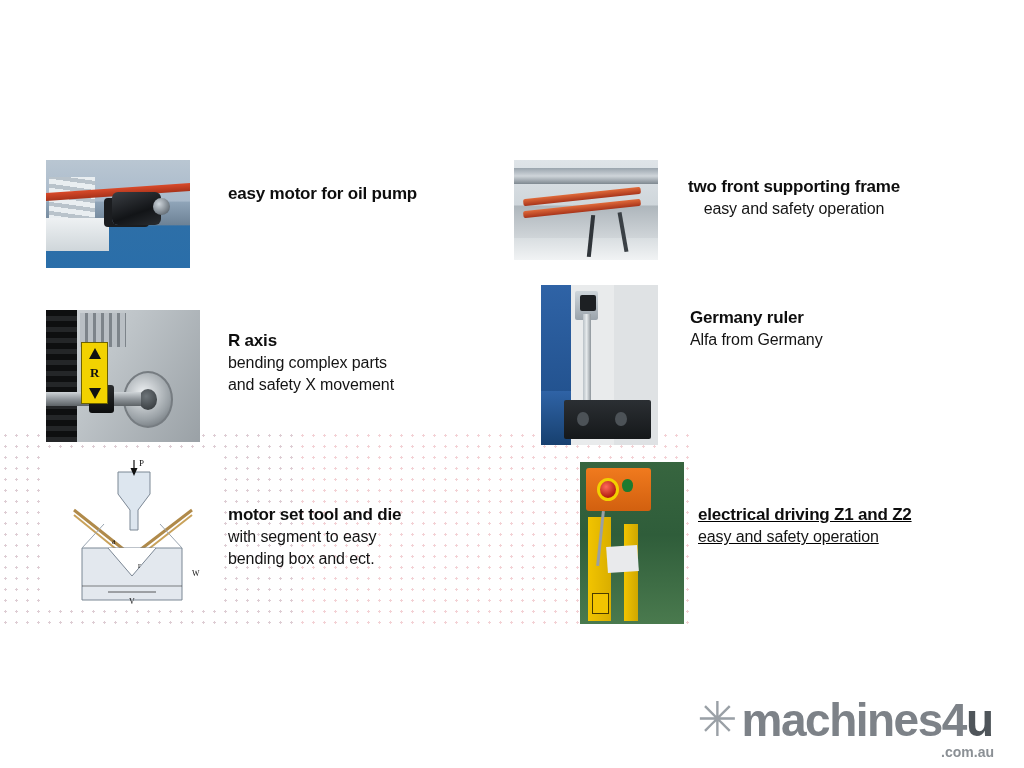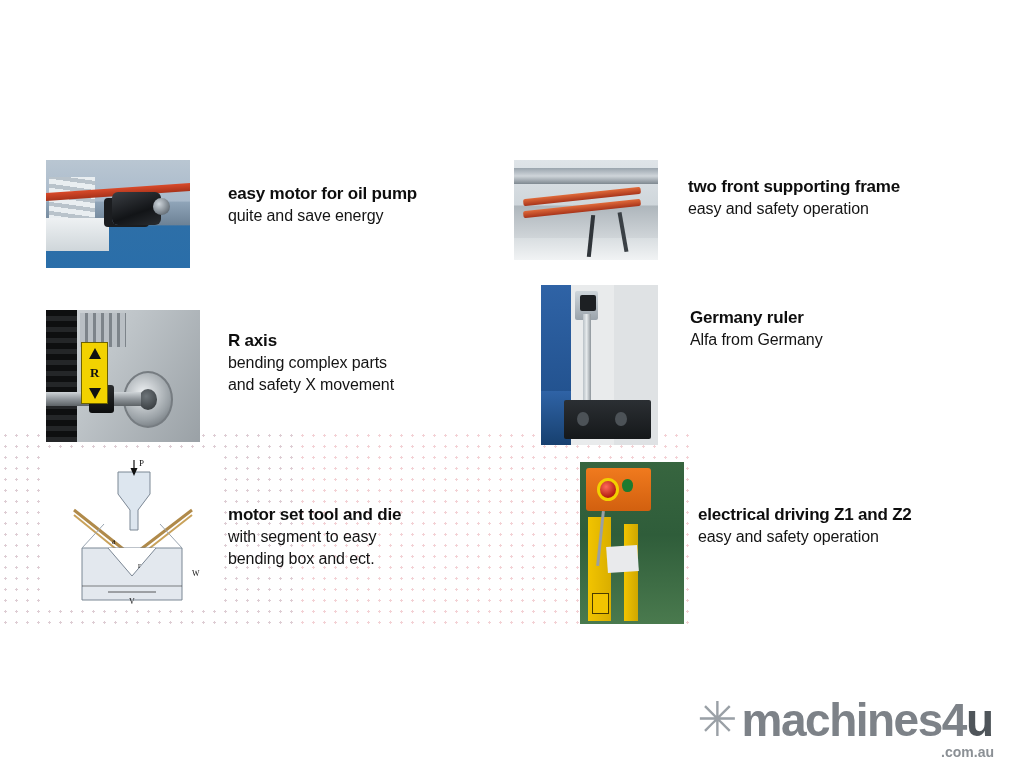--- a/index.html
+++ b/index.html
@@ -326,34 +326,33 @@
 
   <div class="feature" style="left:46px; top:160px;">
     <div class="thumb img-servo" style="width:144px; height:108px;">
       <div class="vanes"></div>
       <div class="beam"></div>
       <div class="panelwhite"></div>
       <div class="motor"></div>
     </div>
     <div class="caption" style="margin-left:38px; margin-top:23px;">
       <div class="title">easy motor for oil pump</div>
-      <div class="sub">quite and save energy</div>
     </div>
   </div>
 
   <div class="feature" style="left:514px; top:160px;">
     <div class="thumb img-frame" style="width:144px; height:100px;">
       <div class="bartop"></div>
       <div class="floor"></div>
       <div class="railA"></div>
       <div class="railB"></div>
       <div class="leg"></div>
       <div class="leg2"></div>
     </div>
-    <div class="caption" style="margin-left:30px; margin-top:16px;">
+    <div class="caption" style="margin-left:30px; margin-top:16px;text-align:center;">
       <div class="title">two front supporting frame</div>
       <div class="sub">easy and safety operation</div>
     </div>
   </div>
 
   <div class="feature" style="left:46px; top:310px;">
     <div class="thumb img-raxis" style="width:154px; height:132px;">
       <div class="blackcol"></div>
       <div class="gear"></div>
       <div class="disc"></div>
@@ -413,21 +412,21 @@
         <text x="66" y="92" font-family="Liberation Serif, serif" font-size="8" fill="#111">a</text>
       </svg>
     </div>
     <div class="caption" style="margin-left:12px; margin-top:52px;">
       <div class="title">motor set tool and die</div>
       <div class="sub">with segment to easy
 bending box and ect.</div>
     </div>
   </div>
 
-  <div class="feature" style="left:580px; top:462px;">
+  <div class="feature" style="left:580px; top:462px;text-decoration:underline;">
     <div class="thumb img-elec" style="width:104px; height:162px;">
       <div class="yellowframe"></div>
       <div class="yellowframe2"></div>
       <div class="cable"></div>
       <div class="whitepanel"></div>
       <div class="orangebox">
         <span class="btn-red"></span>
         <span class="btn-g"></span>
       </div>
       <div class="warn"></div>

